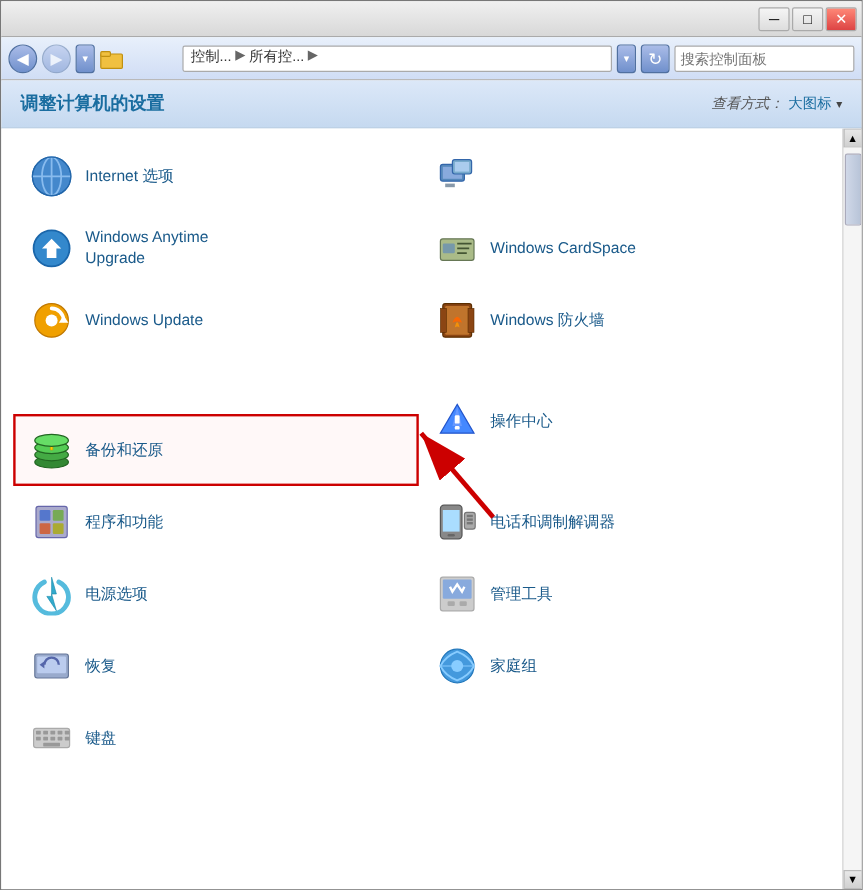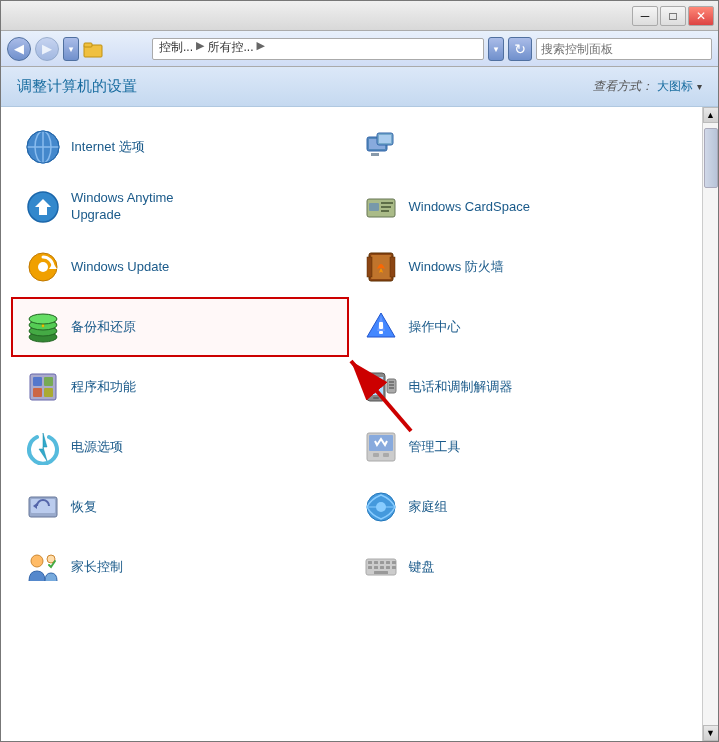--- a/index.html
+++ b/index.html
@@ -101,21 +101,21 @@
       background: linear-gradient(to bottom, #aabce8, #7090cc);
       display: flex;
       align-items: center;
       justify-content: center;
       color: white;
       font-size: 14px;
       cursor: pointer;
       border: 1px solid #5070a0;
     }
     .search-box {
-      width: 176px;
+      width: 150px;
       height: 22px;
       border: 1px solid #aaa;
       border-radius: 2px;
       display: flex;
       align-items: center;
       background: white;
       padding: 0 4px;
     }
     .search-input {
       flex: 1;
@@ -132,21 +132,21 @@
       background: linear-gradient(to bottom, #dce8f8, #c5d9f0);
       display: flex;
       align-items: center;
       padding: 0 16px;
       justify-content: space-between;
       border-bottom: 1px solid #b0c8e0;
     }
     .header-title {
       font-size: 15px;
       color: #1a6da0;
-      font-weight: normal;
+      font-weight: bold;
     }
     .view-selector {
       display: flex;
       align-items: center;
       gap: 4px;
       font-size: 12px;
       color: #444;
     }
     .view-label { color: #555; font-style: italic; }
     .view-mode {
@@ -228,20 +228,21 @@
       color: #1a5a8a;
       line-height: 1.3;
       cursor: pointer;
     }
 
     
     .highlighted {
       outline: 2px solid #cc0000;
       outline-offset: -2px;
       background: #fff8f8;
+      margin-top: 48px;
     }
 
     
     .icon-svg {
       width: 36px;
       height: 36px;
     }
 
     
     .window-wrapper {
@@ -481,32 +482,20 @@
             <svg class="icon-svg" viewBox="0 0 36 36">
               <circle cx="18" cy="18" r="14" fill="#4499dd" stroke="#2277bb" stroke-width="1"></circle>
               <path d="M4 18 Q8 10 18 6 Q28 10 32 18 Q28 26 18 30 Q8 26 4 18Z" fill="none" stroke="#88ccff" stroke-width="1.5"></path>
               <circle cx="18" cy="18" r="5" fill="#88ccff"></circle>
               <line x1="4" y1="18" x2="32" y2="18" stroke="#88ccff" stroke-width="1"></line>
             </svg>
           </div>
           <span class="item-label">家庭组</span>
         </div>
 
-        <div class="grid-item">
-          <div class="item-icon">
-            <svg class="icon-svg" viewBox="0 0 36 36">
-              <circle cx="12" cy="12" r="6" fill="#ffbb66" stroke="#cc8833" stroke-width="1"></circle>
-              <path d="M4 32 Q4 22 12 22 Q20 22 20 32" fill="#5588cc" stroke="#3366aa" stroke-width="1"></path>
-              <circle cx="26" cy="10" r="4" fill="#ffddaa" stroke="#cc8833" stroke-width="1"></circle>
-              <path d="M20 32 Q20 24 26 24 Q32 24 32 32" fill="#77aadd" stroke="#3366aa" stroke-width="1"></path>
-              <path d="M24 16 L26 18 L30 12" fill="none" stroke="#44aa44" stroke-width="2" stroke-linecap="round"></path>
-            </svg>
-          </div>
-          <span class="item-label">家长控制</span>
-        </div>
 
         <div class="grid-item">
           <div class="item-icon">
             <svg class="icon-svg" viewBox="0 0 36 36">
               <rect x="3" y="10" width="30" height="16" rx="2" fill="#cccccc" stroke="#aaa" stroke-width="1"></rect>
               <rect x="5" y="12" width="4" height="3" rx="0.5" fill="#999"></rect>
               <rect x="11" y="12" width="4" height="3" rx="0.5" fill="#999"></rect>
               <rect x="17" y="12" width="4" height="3" rx="0.5" fill="#999"></rect>
               <rect x="23" y="12" width="4" height="3" rx="0.5" fill="#999"></rect>
               <rect x="5" y="17" width="4" height="3" rx="0.5" fill="#999"></rect>

